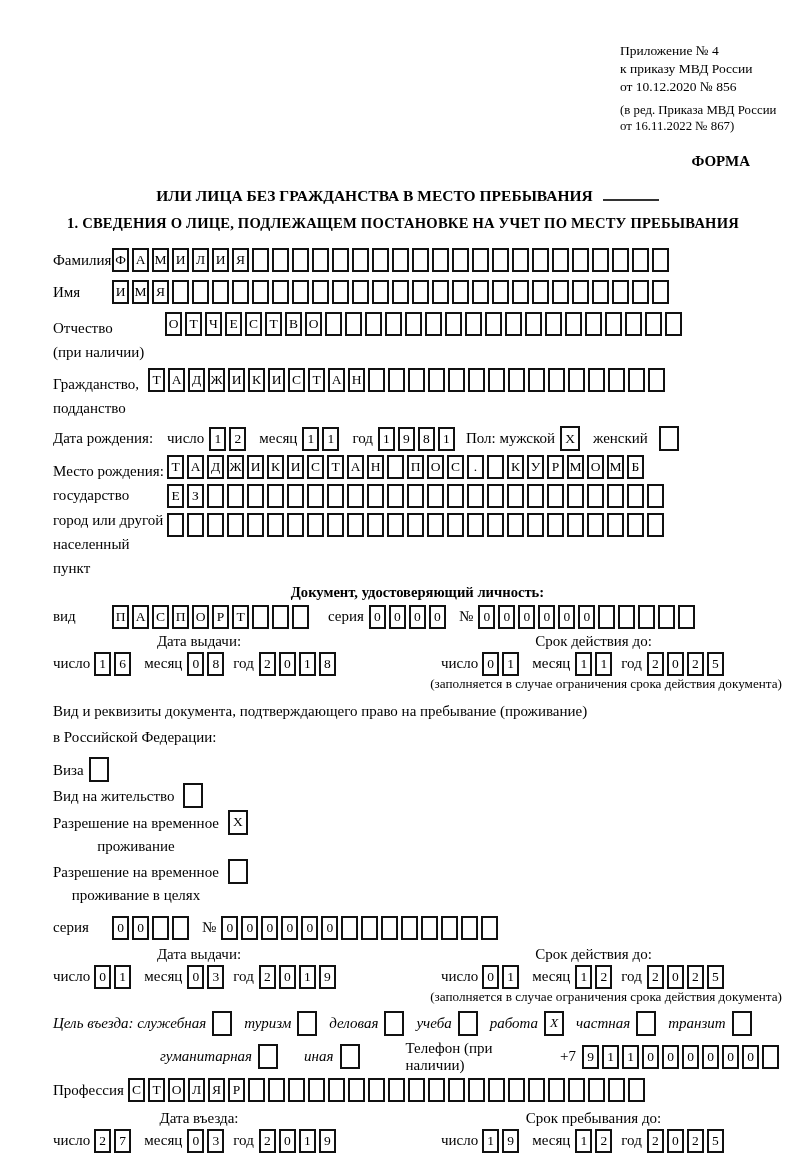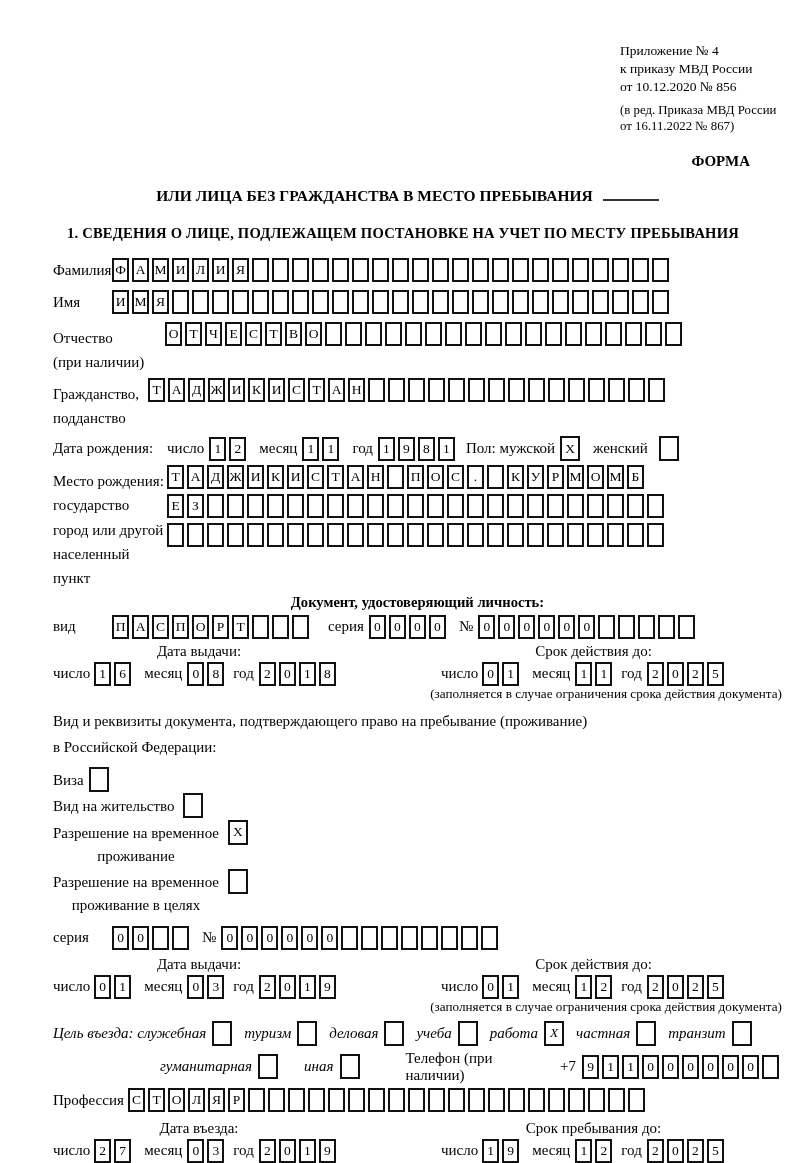--- a/index.html
+++ b/index.html
@@ -9,21 +9,21 @@
     background:#ffffff; color:#000;
     font-family:"Liberation Serif","DejaVu Serif",serif;
     font-size:15px; position:relative;
     padding:42px 18px 8px 53px;
   }
   .annex { margin-left:567px; font-size:13.5px; line-height:1.35; }
   .annex .ed { font-size:12.8px; margin-top:5px; line-height:1.3; }
   .forma { text-align:right; padding-right:32px; font-weight:bold; margin-top:18px; }
   .title { text-align:center; font-weight:bold; font-size:15.5px; margin-top:14px; line-height:1.55; margin-left:-20px; }
   .uline { display:inline-block; width:56px; border-bottom:2px solid #333; margin-left:10px; }
-  .sect { font-weight:bold; font-size:14.6px; margin-top:17px; margin-bottom:16px; margin-left:14px; letter-spacing:.2px; }
+  .sect { font-weight:bold; font-size:14.6px; margin-top:7px; margin-bottom:16px; margin-left:14px; letter-spacing:.2px; }
 
   .row { display:flex; align-items:flex-start; margin-bottom:3px; }
   .lbl { flex:none; padding-top:4px; }
   .boxes { display:flex; flex:none; margin-bottom:5px; }
   .box {
     flex:none; width:17px; height:24px; border:2px solid #111; margin-right:3px;
     display:inline-flex; align-items:center; justify-content:center;
     font-size:13.5px; line-height:1;
   }
   .ckbox { width:20px; height:25px; }

